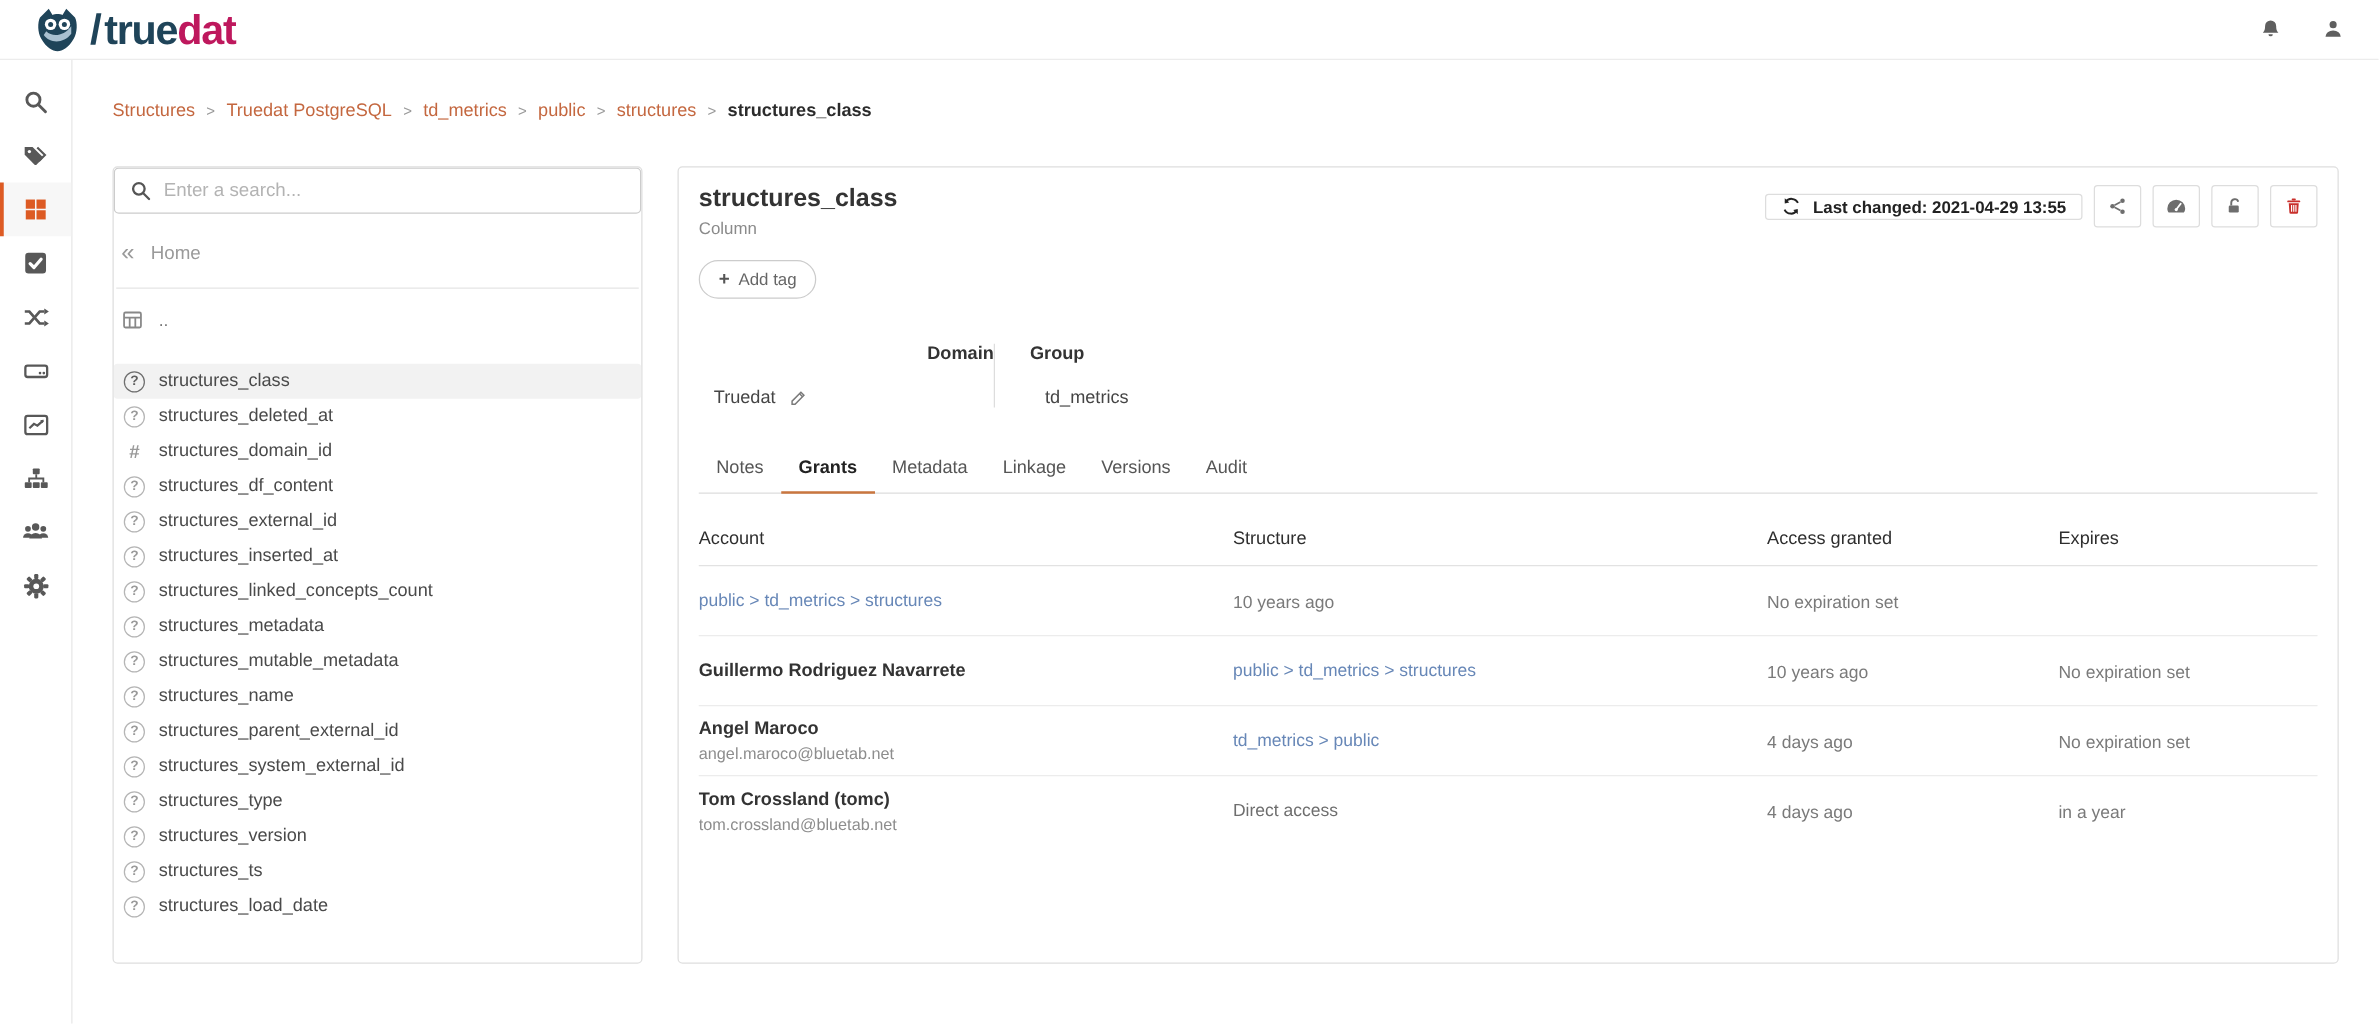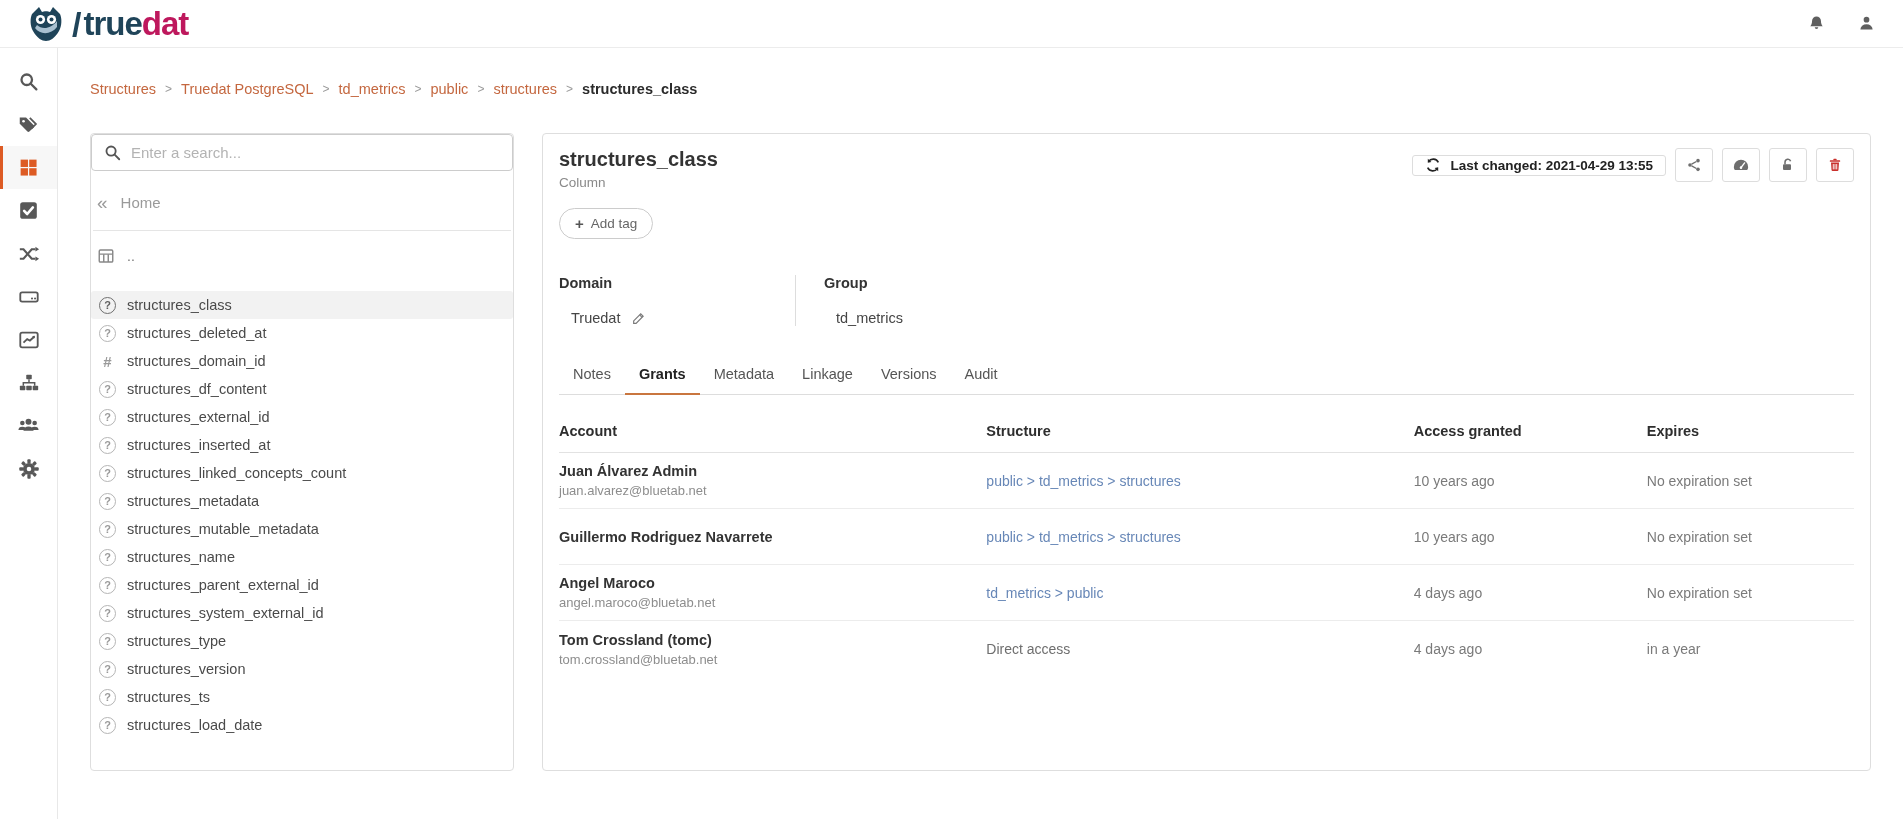--- a/index.html
+++ b/index.html
@@ -140,21 +140,21 @@
   .add-tag-btn {
     margin-top: 18px;
     display: inline-flex; align-items: center; gap: 7px;
     border: 1px solid #ccc; border-radius: 17px;
     padding: 7px 15px;
     color: #666; font-size: 13.5px; cursor: pointer; background: #fff;
   }
   .plus-glyph { font-size: 15px; font-weight: bold; color: #555; line-height: 1; }
 
   .meta-section { display: flex; margin-top: 36px; }
-  .meta-col-domain { width: 236px; }
+  .meta-col-domain { width: 236px; text-align: right; }
   .meta-col-group { padding-left: 28px; border-left: 1px solid #ddd; }
   .meta-label { font-size: 14.5px; font-weight: bold; color: #333; }
   .meta-value-row { margin-top: 19px; padding-left: 12px; display: flex; align-items: center; gap: 11px; }
   .meta-value { font-size: 14.5px; color: #454545; }
   .pencil-btn { color: #7a7a7a; cursor: pointer; }
 
   .tabs { display: flex; margin-top: 30px; border-bottom: 1px solid #ddd; }
   .tab {
     padding: 10px 14px 11px;
     font-size: 14.5px; color: #555; cursor: pointer;
@@ -164,21 +164,21 @@
   .tab.active { font-weight: bold; color: #222; border-bottom-color: #c9763f; }
 
   .grants-table { margin-top: 12px; }
   .g-row {
     display: grid;
     grid-template-columns: 33% 33% 18% 16%;
     align-items: center;
   }
   .g-head {
     padding: 16px 0 13px;
-    font-size: 14.5px; font-weight: bold; color: #2e2e2e;
+    font-size: 14.5px; font-weight: normal; color: #2e2e2e;
     border-bottom: 1px solid #e2e2e2;
   }
   .g-body-row { min-height: 56px; border-bottom: 1px solid #ececec; }
   .g-body-row.last { border-bottom: none; }
   .acct-name { font-size: 14.5px; font-weight: bold; color: #333; }
   .acct-email { font-size: 13px; color: #8d8d8d; margin-top: 4px; }
   .struct-link { color: #6787b7; font-size: 14px; cursor: pointer; }
   .struct-plain { color: #6e6e6e; font-size: 14px; }
   .cell-muted { color: #7a7a7a; font-size: 14px; }
 </style>
@@ -540,24 +540,20 @@
 
         <div class="grants-table">
           <div class="g-row g-head">
             <div>Account</div>
             <div>Structure</div>
             <div>Access granted</div>
             <div>Expires</div>
           </div>
 
           <div class="g-row g-body-row">
-            <div>
-              <div class="acct-name">Juan Álvarez Admin</div>
-              <div class="acct-email">juan.alvarez@bluetab.net</div>
-            </div>
             <div><span class="struct-link">public &gt; td_metrics &gt; structures</span></div>
             <div class="cell-muted">10 years ago</div>
             <div class="cell-muted">No expiration set</div>
           </div>
 
           <div class="g-row g-body-row">
             <div>
               <div class="acct-name">Guillermo Rodriguez Navarrete</div>
             </div>
             <div><span class="struct-link">public &gt; td_metrics &gt; structures</span></div>

